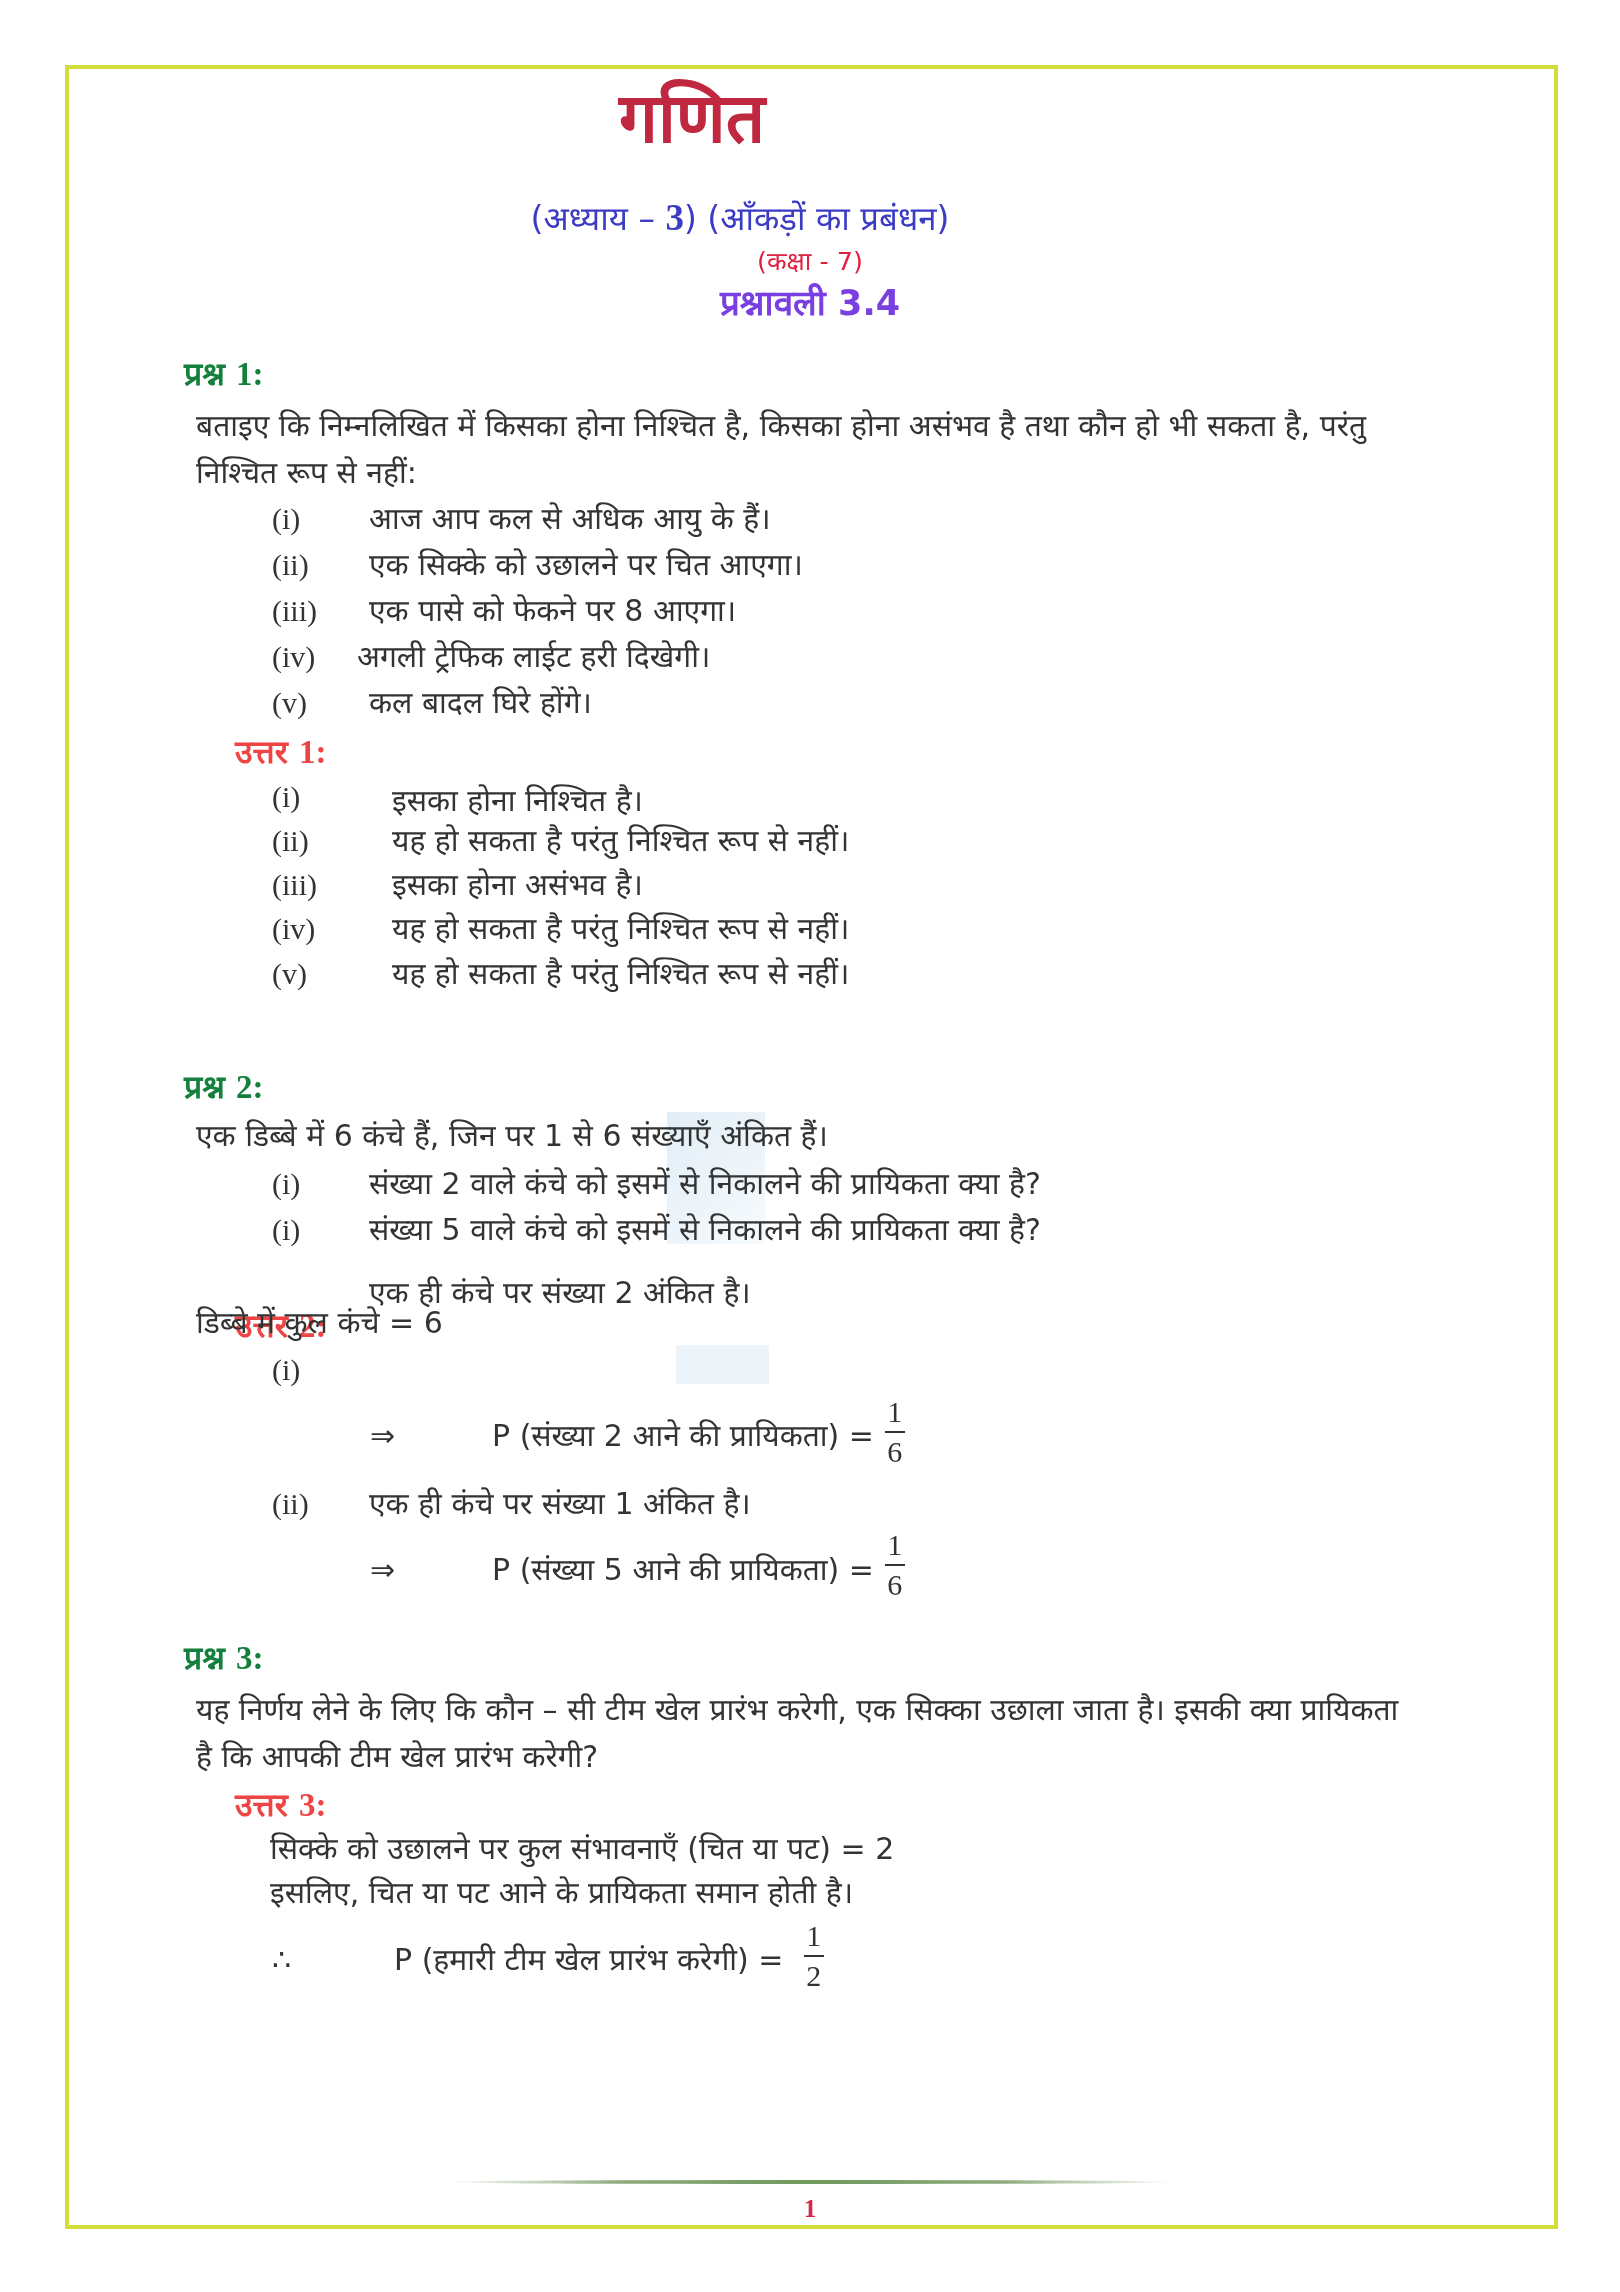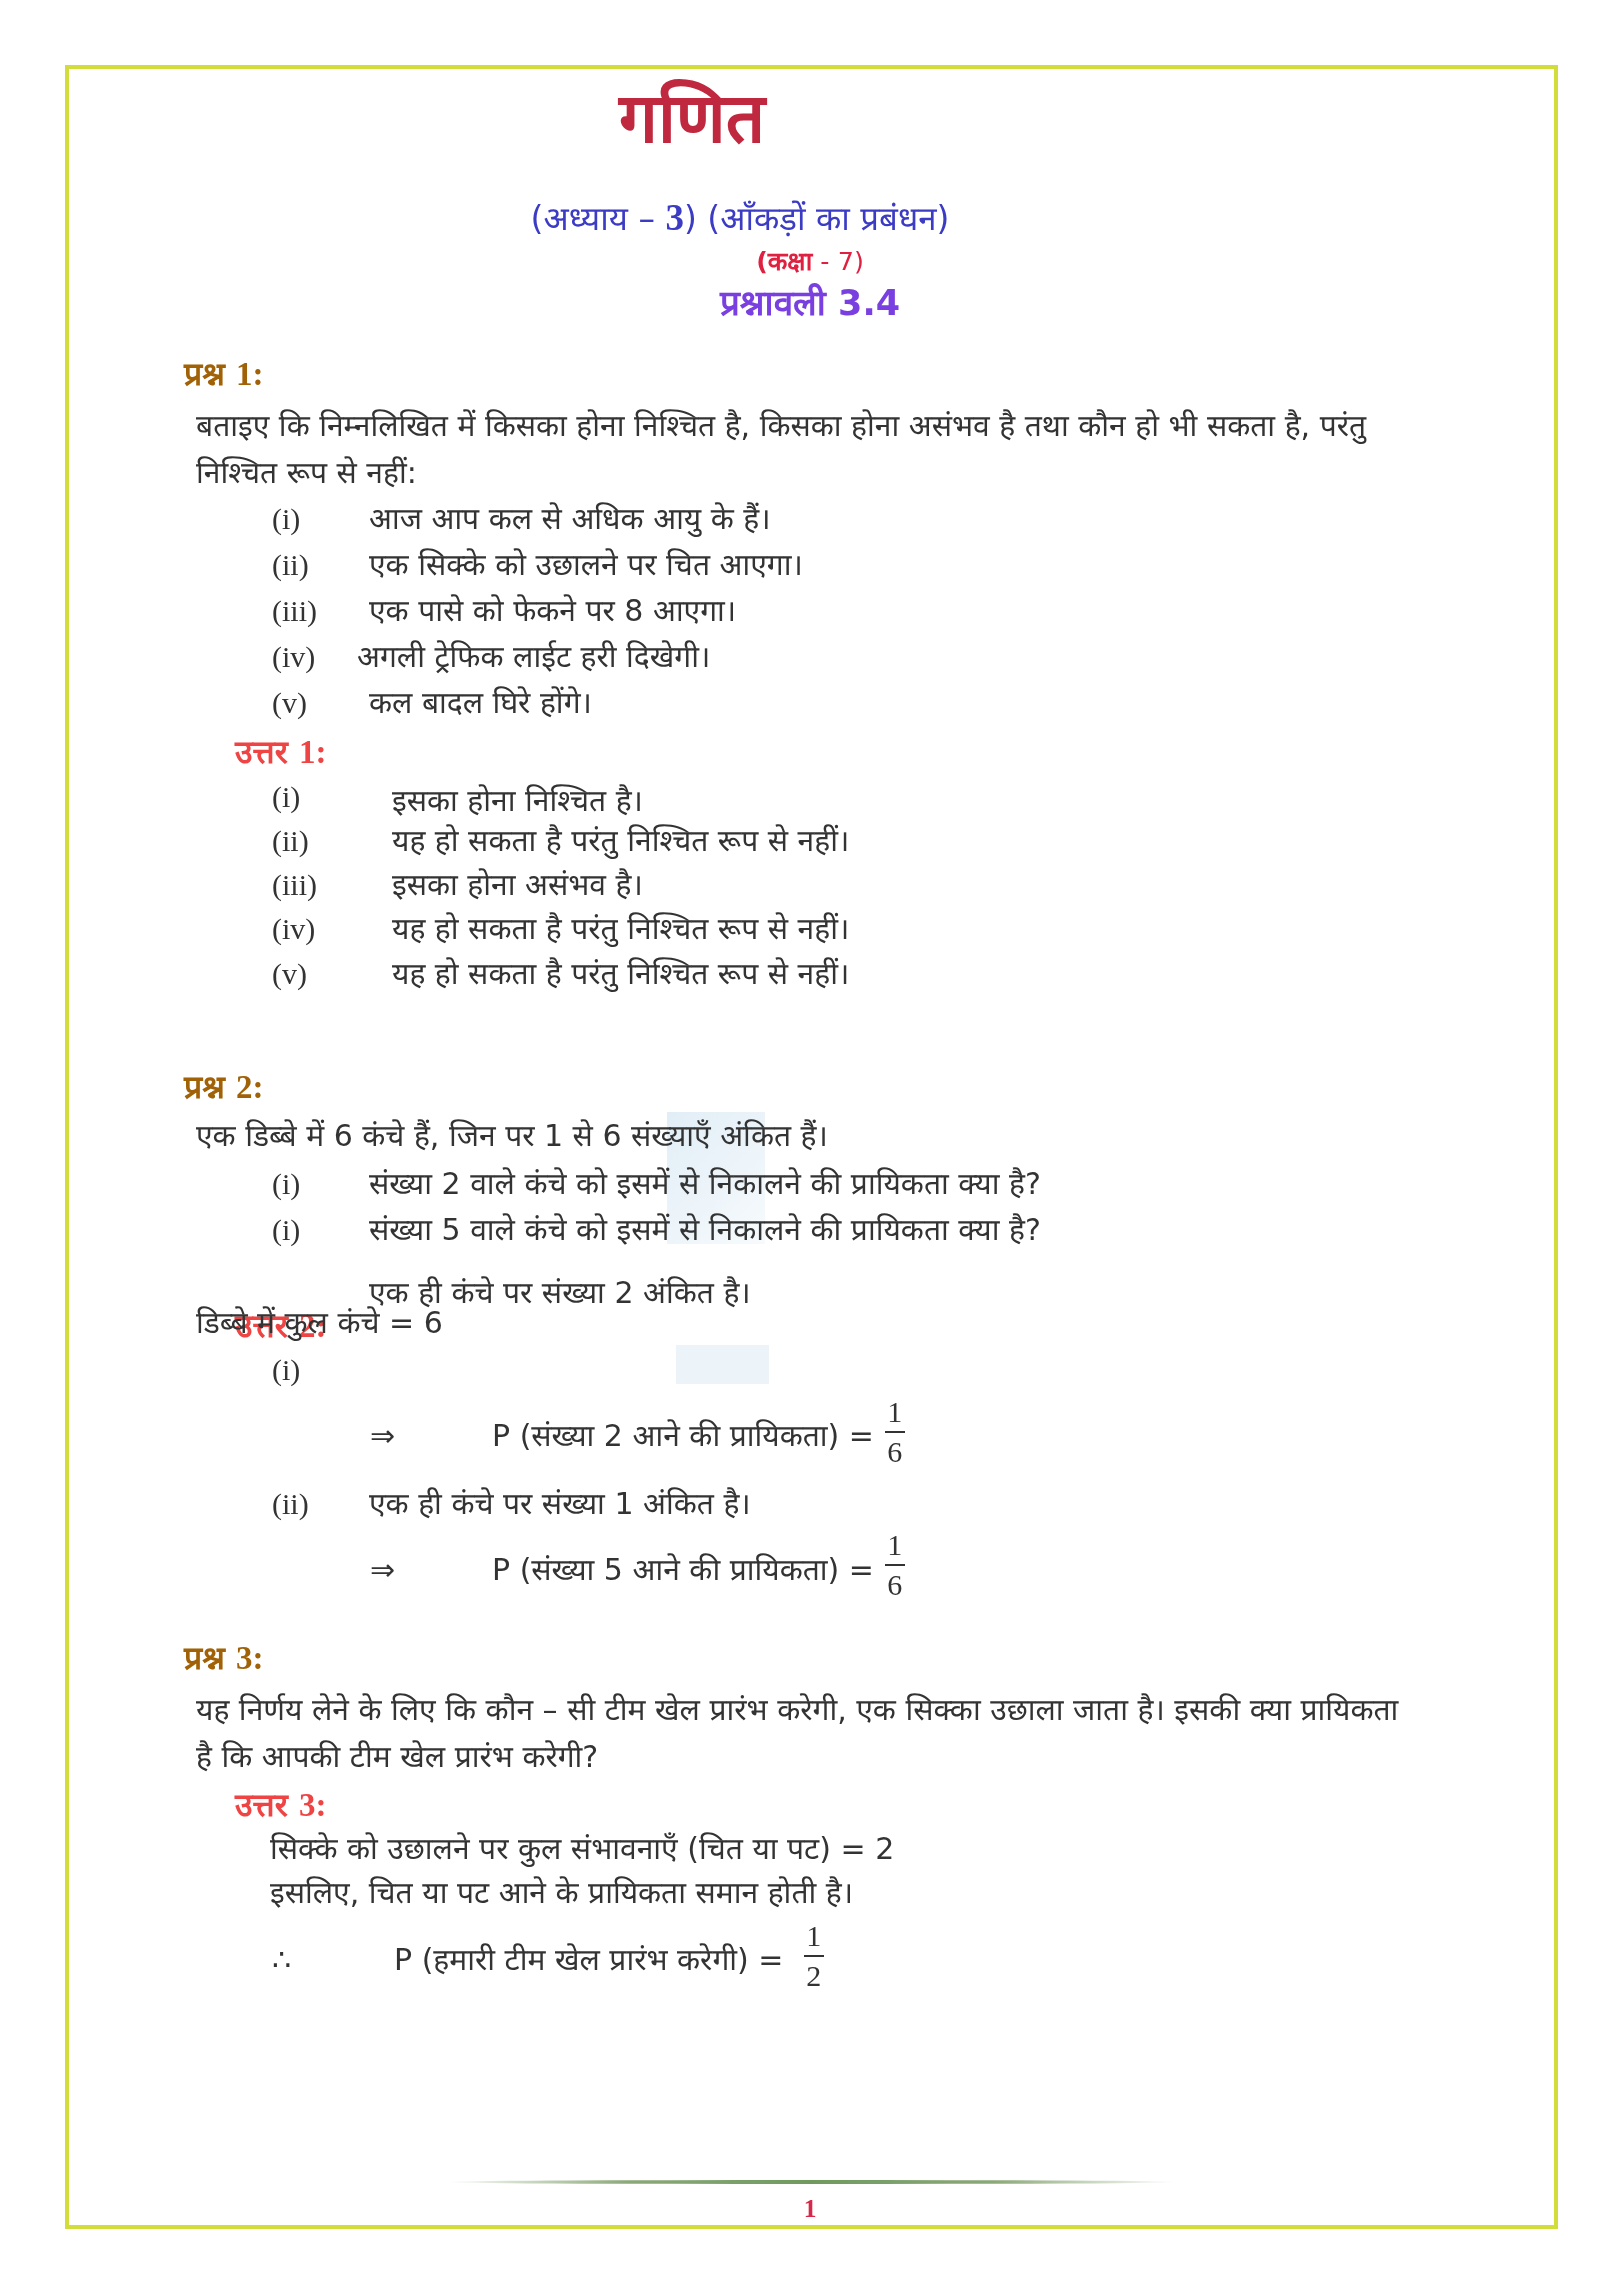--- a/index.html
+++ b/index.html
@@ -12,24 +12,24 @@
   .watermark2 { position: absolute; left: 676px; top: 1345px; width: 93px; height: 39px;
                 background: rgba(190,215,235,0.28); }
   .abs { position: absolute; white-space: nowrap; line-height: 1; }
   .title { left: 0; width: 1384px; text-align: center; top: 84px; font-size: 69px; font-weight: bold;
            font-family: "DejaVu Sans", sans-serif; color: #c0283f; }
   .chapter { left: 0; width: 1480px; text-align: center; top: 199px; font-size: 33px;
              font-family: "DejaVu Sans", sans-serif; color: #3b3bc4; }
   .chapter b { font-family: "Liberation Serif", serif; font-size: 37px; }
   .class { left: 0; width: 1620px; text-align: center; top: 249px; font-size: 25.5px;
            font-family: "DejaVu Sans", sans-serif; color: #e02040; }
-  .class b { font-weight: bold; }
+  .class b { font-weight: normal; }
   .exercise { left: 0; width: 1620px; text-align: center; top: 286px; font-size: 35px; font-weight: bold;
               font-family: "DejaVu Sans", sans-serif; color: #7a3fe0; }
-  .q-head { font-size: 32px; font-weight: bold; color: #a16207; font-family: "DejaVu Sans", sans-serif; }
+  .q-head { font-size: 32px; font-weight: bold; color: #15803d; font-family: "DejaVu Sans", sans-serif; }
   .q-head .num { font-family: "Liberation Serif", serif; font-size: 33px; }
   .a-head { font-size: 32px; font-weight: bold; color: #ef4444; font-family: "DejaVu Sans", sans-serif; }
   .a-head .num { font-family: "Liberation Serif", serif; font-size: 33px; }
   .body { font-size: 30px; font-family: "DejaVu Sans", sans-serif; color: #333; }
   .lbl { font-size: 30px; font-family: "Liberation Serif", serif; color: #333; }
   .frac { position: absolute; display: inline-flex; flex-direction: column; align-items: center;
           font-family: "Liberation Serif", serif; font-size: 30px; color: #333; line-height: 1; }
   .frac .bar { width: 19.6px; height: 2px; background: #333; margin: 3.9px 0; }
   .footline { position: absolute; left: 446px; top: 2180px; width: 730px; height: 3.9px;
               background: linear-gradient(90deg, rgba(120,160,100,0) 0%, #8aa878 25%, #6f9a5f 50%, #8aa878 75%, rgba(120,160,100,0) 100%);

